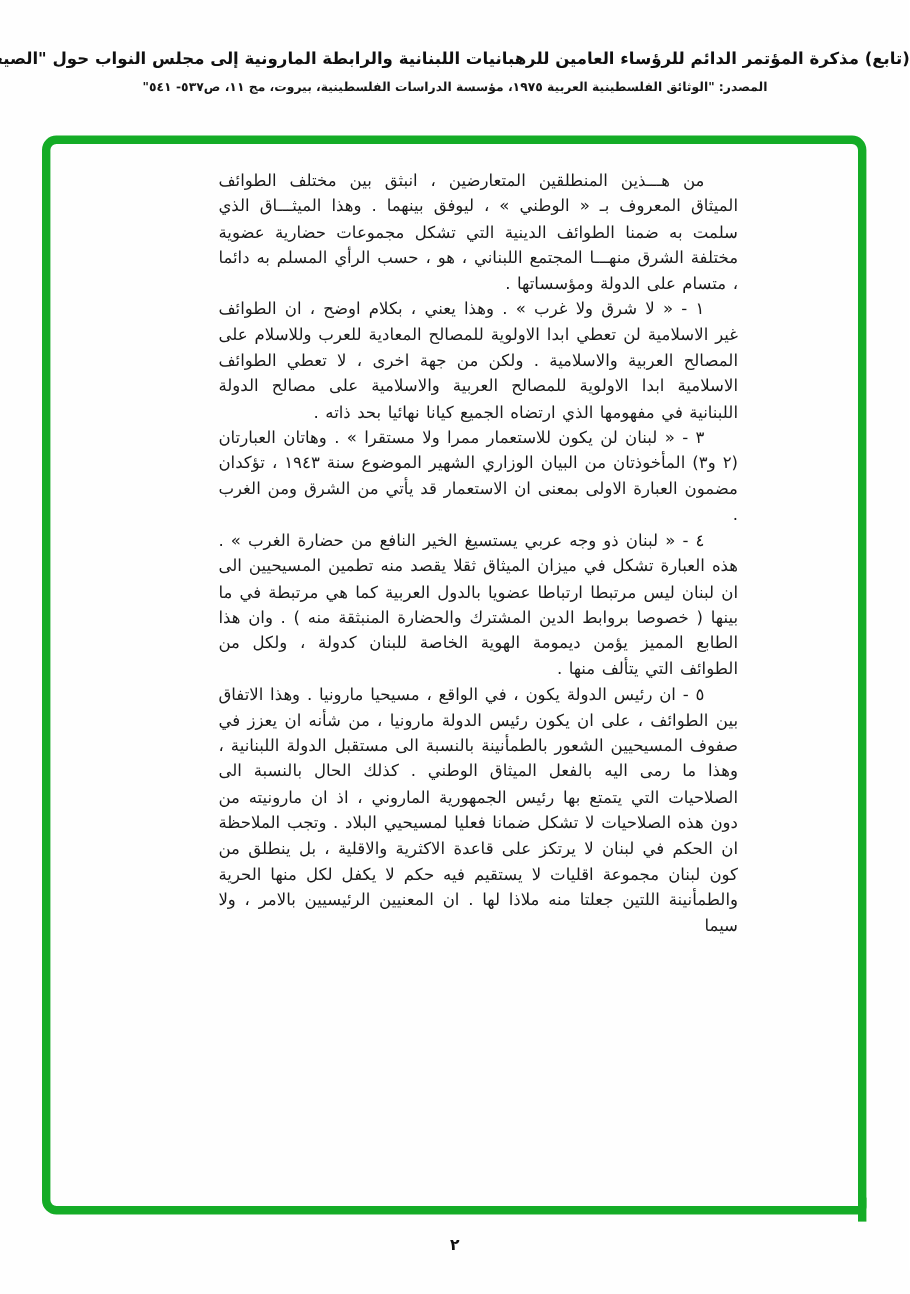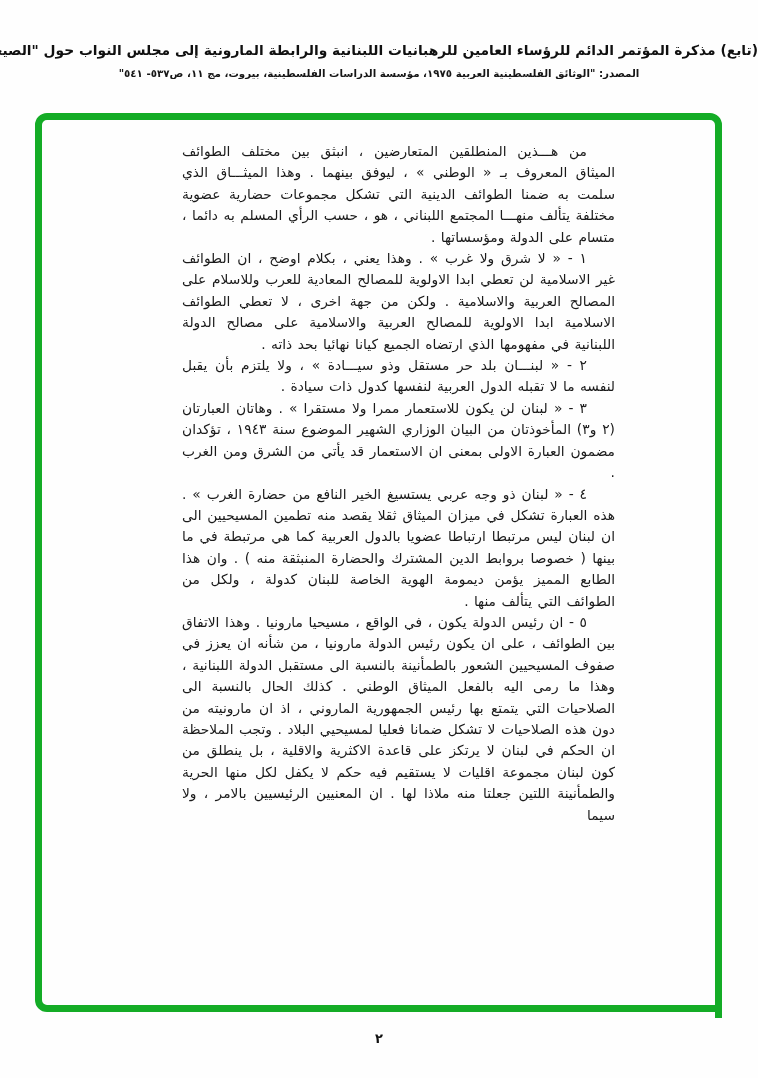--- a/index.html
+++ b/index.html
@@ -96,23 +96,22 @@
 <div class="page">
 
   <div class="header">
     <div class="title">(تابع) مذكرة المؤتمر الدائم للرؤساء العامين للرهبانيات اللبنانية والرابطة المارونية إلى مجلس النواب حول "الصيغة اللبنانية"</div>
     <div class="source">المصدر: "الوثائق الفلسطينية العربية ١٩٧٥، مؤسسة الدراسات الفلسطينية، بيروت، مج ١١، ص٥٣٧- ٥٤١"</div>
   </div>
 
   <div class="frame">
     <div class="corner-stub"></div>
     <div class="text-block">
-      <p>من هـــذين المنطلقين المتعارضين ، انبثق بين مختلف الطوائف الميثاق المعروف بـ « الوطني » ، ليوفق بينهما . وهذا الميثـــاق الذي سلمت به ضمنا الطوائف الدينية التي تشكل مجموعات حضارية عضوية مختلفة يتألف منهـــا المجتمع اللبناني ، هو ، حسب الرأي المسلم به دائما ، متسام على الدولة ومؤسساتها .</p>
+      <p>من هـــذين المنطلقين المتعارضين ، انبثق بين مختلف الطوائف الميثاق المعروف بـ « الوطني » ، ليوفق بينهما . وهذا الميثـــاق الذي سلمت به ضمنا الطوائف الدينية التي تشكل مجموعات حضارية عضوية مختلفة الشرق منهـــا المجتمع اللبناني ، هو ، حسب الرأي المسلم به دائما ، متسام على الدولة ومؤسساتها .</p>
       <p>١ - « لا شرق ولا غرب » . وهذا يعني ، بكلام اوضح ، ان الطوائف غير الاسلامية لن تعطي ابدا الاولوية للمصالح المعادية للعرب وللاسلام على المصالح العربية والاسلامية . ولكن من جهة اخرى ، لا تعطي الطوائف الاسلامية ابدا الاولوية للمصالح العربية والاسلامية على مصالح الدولة اللبنانية في مفهومها الذي ارتضاه الجميع كيانا نهائيا بحد ذاته .</p>
-      <p>٢ - « لبنـــان بلد حر مستقل وذو سيـــادة » ، ولا يلتزم بأن يقبل لنفسه ما لا تقبله الدول العربية لنفسها كدول ذات سيادة .</p>
       <p>٣ - « لبنان لن يكون للاستعمار ممرا ولا مستقرا » . وهاتان العبارتان (٢ و٣) المأخوذتان من البيان الوزاري الشهير الموضوع سنة ١٩٤٣ ، تؤكدان مضمون العبارة الاولى بمعنى ان الاستعمار قد يأتي من الشرق ومن الغرب .</p>
       <p>٤ - « لبنان ذو وجه عربي يستسيغ الخير النافع من حضارة الغرب » . هذه العبارة تشكل في ميزان الميثاق ثقلا يقصد منه تطمين المسيحيين الى ان لبنان ليس مرتبطا ارتباطا عضويا بالدول العربية كما هي مرتبطة في ما بينها ( خصوصا بروابط الدين المشترك والحضارة المنبثقة منه ) . وان هذا الطابع المميز يؤمن ديمومة الهوية الخاصة للبنان كدولة ، ولكل من الطوائف التي يتألف منها .</p>
       <p>٥ - ان رئيس الدولة يكون ، في الواقع ، مسيحيا مارونيا . وهذا الاتفاق بين الطوائف ، على ان يكون رئيس الدولة مارونيا ، من شأنه ان يعزز في صفوف المسيحيين الشعور بالطمأنينة بالنسبة الى مستقبل الدولة اللبنانية ، وهذا ما رمى اليه بالفعل الميثاق الوطني . كذلك الحال بالنسبة الى الصلاحيات التي يتمتع بها رئيس الجمهورية الماروني ، اذ ان مارونيته من دون هذه الصلاحيات لا تشكل ضمانا فعليا لمسيحيي البلاد . وتجب الملاحظة ان الحكم في لبنان لا يرتكز على قاعدة الاكثرية والاقلية ، بل ينطلق من كون لبنان مجموعة اقليات لا يستقيم فيه حكم لا يكفل لكل منها الحرية والطمأنينة اللتين جعلتا منه ملاذا لها . ان المعنيين الرئيسيين بالامر ، ولا سيما</p>
     </div>
   </div>
 
   <div class="page-number">٢</div>
 
 </div>
 

